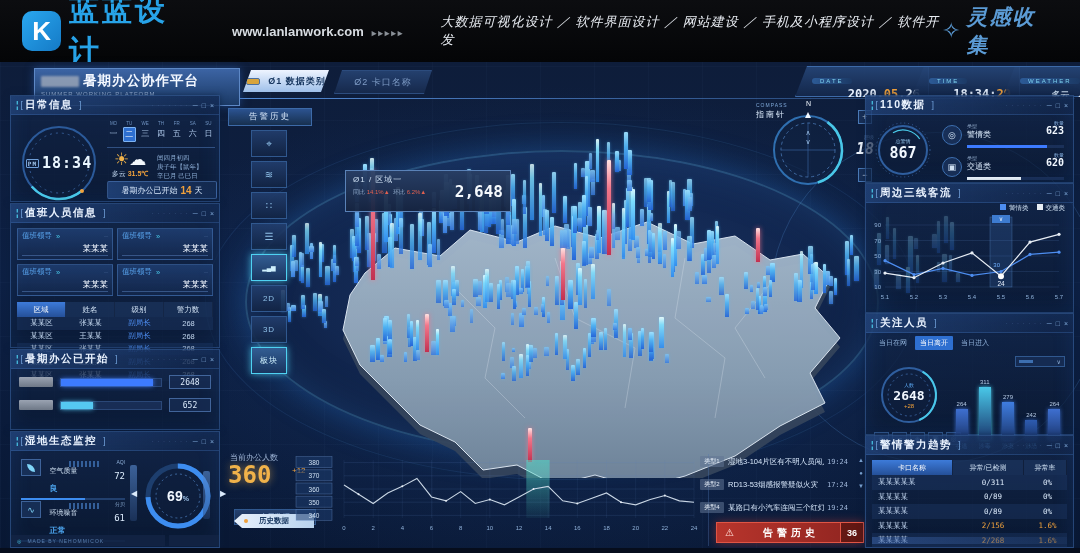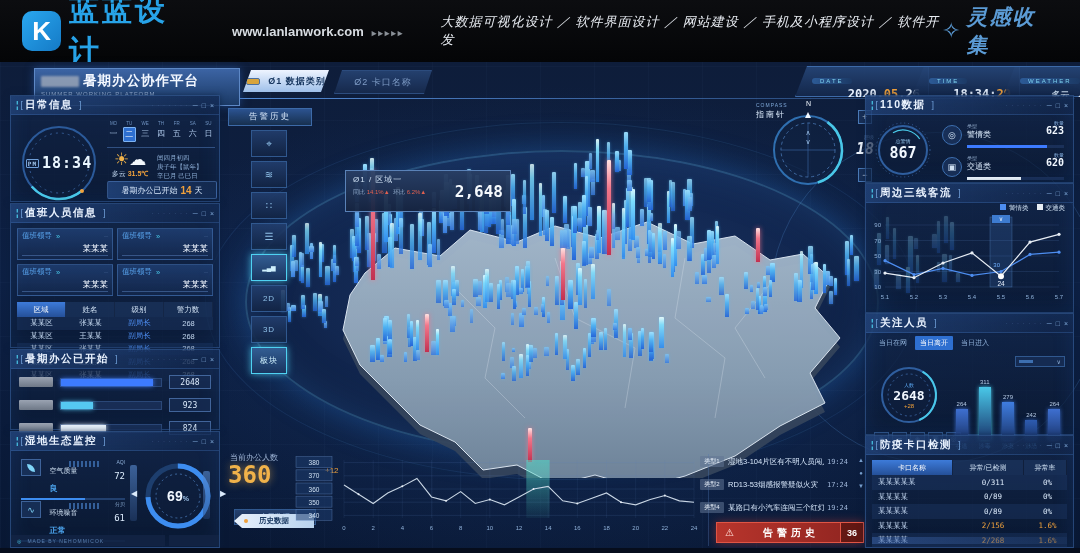--- a/index.html
+++ b/index.html
@@ -177,21 +177,21 @@
   .ckrow:nth-child(odd){background:rgba(34,62,112,.35);}
   .ck1{width:80px;color:#b8cce6;padding-left:6px;}
   .ck2{width:70px;text-align:center;color:#dcebfc;font-family:"DejaVu Sans Mono",monospace;}
   .ck3{flex:1;text-align:center;color:#dcebfc;font-family:"DejaVu Sans Mono",monospace;}
   .ckrow.warn .ck2,.ckrow.warn .ck3{color:#f0a13c;}
   .ckfoot{position:absolute;left:6px;right:6px;bottom:4px;height:7px;background:linear-gradient(90deg,rgba(60,100,170,.5),rgba(30,56,100,.4));}
   
   .office{position:absolute;left:228px;top:388px;width:478px;height:98px;z-index:9;}
   .off-lab{position:absolute;left:2px;top:2px;font-size:8px;color:#9fb6d8;}
   .off-val{position:absolute;left:0px;top:11px;font-size:24px;font-weight:bold;color:#f0b24a;font-family:"DejaVu Sans Mono",monospace;text-shadow:0 0 8px rgba(240,178,74,.6);}
-  .off-delta{position:absolute;left:64px;top:16px;font-size:8px;color:#f0a13c;margin-left:33px;}
+  .off-delta{position:absolute;left:64px;top:16px;font-size:8px;color:#f0a13c;}
   .off-btn{position:absolute;left:6px;width:80px;height:14px;display:flex;align-items:center;justify-content:center;font-size:7.5px;cursor:pointer;}
   .off-btn.today{top:59px;background:linear-gradient(180deg,#24406e,#172c50);border:1px solid #30588f;color:#8fb0d8;}
   .off-btn.hist{top:64px;background:linear-gradient(90deg,#e8f1fb,#b8d2ee);color:#16355e;font-weight:bold;clip-path:polygon(0 50%,8px 0,100% 0,100% 100%,8px 100%);}
   .off-btn.hist .dot{position:absolute;left:10px;width:4px;height:4px;border-radius:50%;background:#f0a13c;}
   
   .alarms{position:absolute;left:700px;top:390px;width:168px;height:96px;z-index:9;}
   .al-row{position:absolute;left:0;width:148px;height:19px;display:flex;align-items:center;cursor:pointer;}
   .al-badge{width:24px;height:11px;background:rgba(96,116,148,.55);border-radius:1px;color:#e4ecf6;font-size:6px;display:flex;align-items:center;justify-content:center;margin-right:4px;flex:none;}
   .al-txt{flex:1;font-size:7.5px;color:#d6e6fa;white-space:nowrap;overflow:hidden;}
   .al-time{font-size:7px;color:#9fb6d8;font-family:"DejaVu Sans Mono",monospace;margin-left:3px;}
@@ -879,28 +879,21 @@
             <div class="ftrack">
               <div class="ffill" style="width: 92%; background: rgb(61, 123, 255); box-shadow: rgb(61, 123, 255) 0px 0px 5px;"></div>
             </div>
             <div class="fval">2648</div>
           </div>
           <div class="frow">
             <div class="flab"></div>
             <div class="ftrack">
               <div class="ffill" style="width: 32%; background: rgb(85, 200, 242); box-shadow: rgb(85, 200, 242) 0px 0px 5px;"></div>
             </div>
-            <div class="fval">923</div>
-          </div>
-          <div class="frow">
-            <div class="flab"></div>
-            <div class="ftrack">
-              <div class="ffill" style="width: 45%; background: rgb(233, 242, 251); box-shadow: rgb(233, 242, 251) 0px 0px 5px;"></div>
-            </div>
-            <div class="fval">824</div>
+            <div class="fval">652</div>
           </div>
         </div>
     </section>
 
     <section class="panel" style="left:10px;top:369px;width:208px;height:115px;">
       <div class="ph">
           <span class="tick">¦</span>
           <span class="br">[</span>
           <span class="pt">湿地生态监控</span>
           <span class="br">]</span>
@@ -1126,21 +1119,21 @@
               <span class="cl">上访</span>
             </div>
           </div>
       </div>
     </section>
 
     <section class="panel" style="left:865px;top:373px;width:207px;height:111px;">
       <div class="ph">
           <span class="tick">¦</span>
           <span class="br">[</span>
-          <span class="pt">防疫卡口检测</span>
+          <span class="pt">警情警力趋势</span>
           <span class="br">]</span>
           <span class="dots">· · · · · · ·</span>
           <span class="wic">─</span>
           <span class="wic">□</span>
           <span class="wic">×</span>
         </div>
       <div class="pb">
         <div class="ckhead" id="ckHead">
             <div style="width: 80px;">卡口名称</div>
             <div style="width: 70px;">异常/已检测</div>

